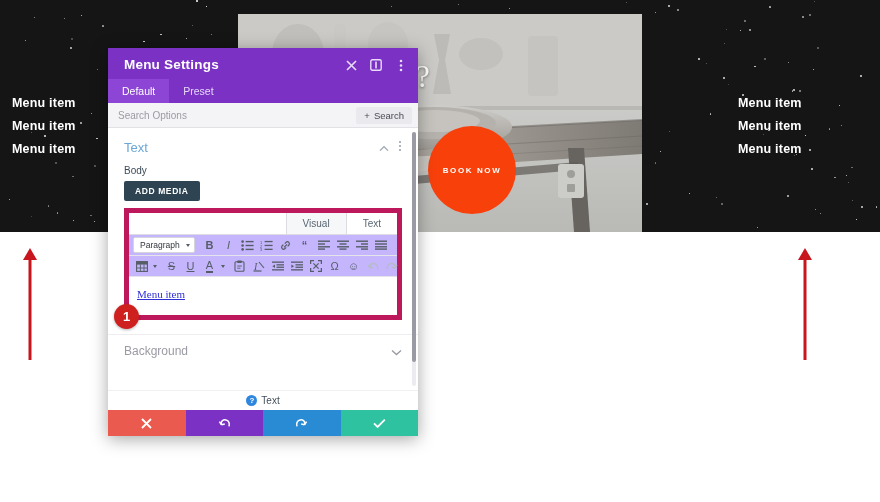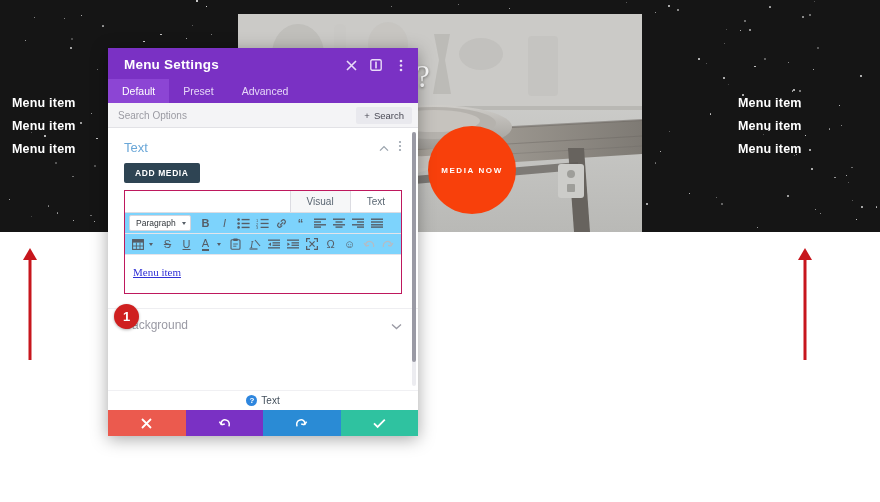--- a/index.html
+++ b/index.html
@@ -155,35 +155,35 @@
   .field-label {
     font-size: 10px; color: #3d4b58; padding: 3px 16px 4px 16px;
   }
   .addmedia {
     margin: 0 16px; display: inline-block;
     background: #2e4453; color: #ffffff;
     font-size: 8.5px; font-weight: bold; letter-spacing: .6px;
     padding: 5px 11px; border-radius: 2px; cursor: pointer;
   }
 
-  .editor-wrap { margin: 7px 16px 0 16px; border: 1px solid #be185d; }
+  .editor-wrap { margin: 7px 16px 0 16px; border: 5px solid #be185d; }
   .vt-tabs {
     display: flex; justify-content: flex-end;
     background: #ffffff; padding: 0;
     border-bottom: 1px solid #dcdce2;
   }
   .vt-tabs .vt {
     font-size: 10px; color: #5a6672; padding: 5px 16px; cursor: pointer;
     border-left: 1px solid #dcdce2;
   }
   .vt-tabs .vt.active { background: #f6f7f8; }
 
   .tb-row {
     display: flex; align-items: center; gap: 2px;
-    background: #7dd3fc; border-bottom: 1px solid #e4e4ea;
+    background: #c4b5fd; border-bottom: 1px solid #e4e4ea;
     padding: 2px 4px; min-height: 19px;
   }
   .tb-row:last-of-type { border-bottom: 1px solid #dcdce2; }
   .para-select {
     display: flex; align-items: center; justify-content: space-between;
     background: #ffffff; border: 1px solid #d5d5dd;
     font-size: 8.5px; color: #32373c;
     padding: 2px 4px 2px 6px; width: 62px; margin-right: 4px;
     cursor: pointer; border-radius: 2px;
   }
@@ -443,21 +443,21 @@
 
           <rect x="320" y="150" width="26" height="34" rx="3" fill="#ccccc9"></rect>
           <circle cx="333" cy="160" r="4" fill="#9e9e9a"></circle>
           <rect x="329" y="170" width="8" height="8" rx="1" fill="#9e9e9a"></rect>
 
           <rect x="0" y="150" width="22" height="68" fill="#4a4845" opacity=".75"></rect>
         </svg>
       </div>
       <div class="hero-heading">y to Celebrate?</div>
       <div class="book-circle">
-        <span>MEDIA NOW</span>
+        <span>BOOK NOW</span>
       </div>
     </div>
 
     <div class="menu-col left">
       <div class="menu-item">Menu item</div>
       <div class="menu-item">Menu item</div>
       <div class="menu-item">Menu item</div>
     </div>
 
     <div class="menu-col right">
@@ -498,21 +498,20 @@
               <circle cx="2" cy="6.5" r="1.3" fill="#e9dcf8"></circle>
               <circle cx="2" cy="11" r="1.3" fill="#e9dcf8"></circle>
             </svg>
         </div>
       </div>
     </div>
 
     <div class="modal-tabs">
       <div class="tab active">Default</div>
       <div class="tab">Preset</div>
-      <div class="tab">Advanced</div>
     </div>
 
     <div class="search-bar">
       <div class="ph">Search Options</div>
       <div class="filter-btn">
         <span>+</span>
         <span>Search</span>
       </div>
     </div>
 
@@ -529,20 +528,21 @@
           <span>
             <svg width="4" height="12" viewBox="0 0 4 12">
                 <circle cx="2" cy="2" r="1.1" fill="#9aa3ad"></circle>
                 <circle cx="2" cy="6" r="1.1" fill="#9aa3ad"></circle>
                 <circle cx="2" cy="10" r="1.1" fill="#9aa3ad"></circle>
               </svg>
           </span>
         </div>
       </div>
 
+      <div class="field-label">Body</div>
       <div class="addmedia">ADD MEDIA</div>
 
       <div class="editor-wrap">
 
         <div class="vt-tabs">
           <div class="vt active">Visual</div>
           <div class="vt">Text</div>
         </div>
 
         <div class="tb-row">

